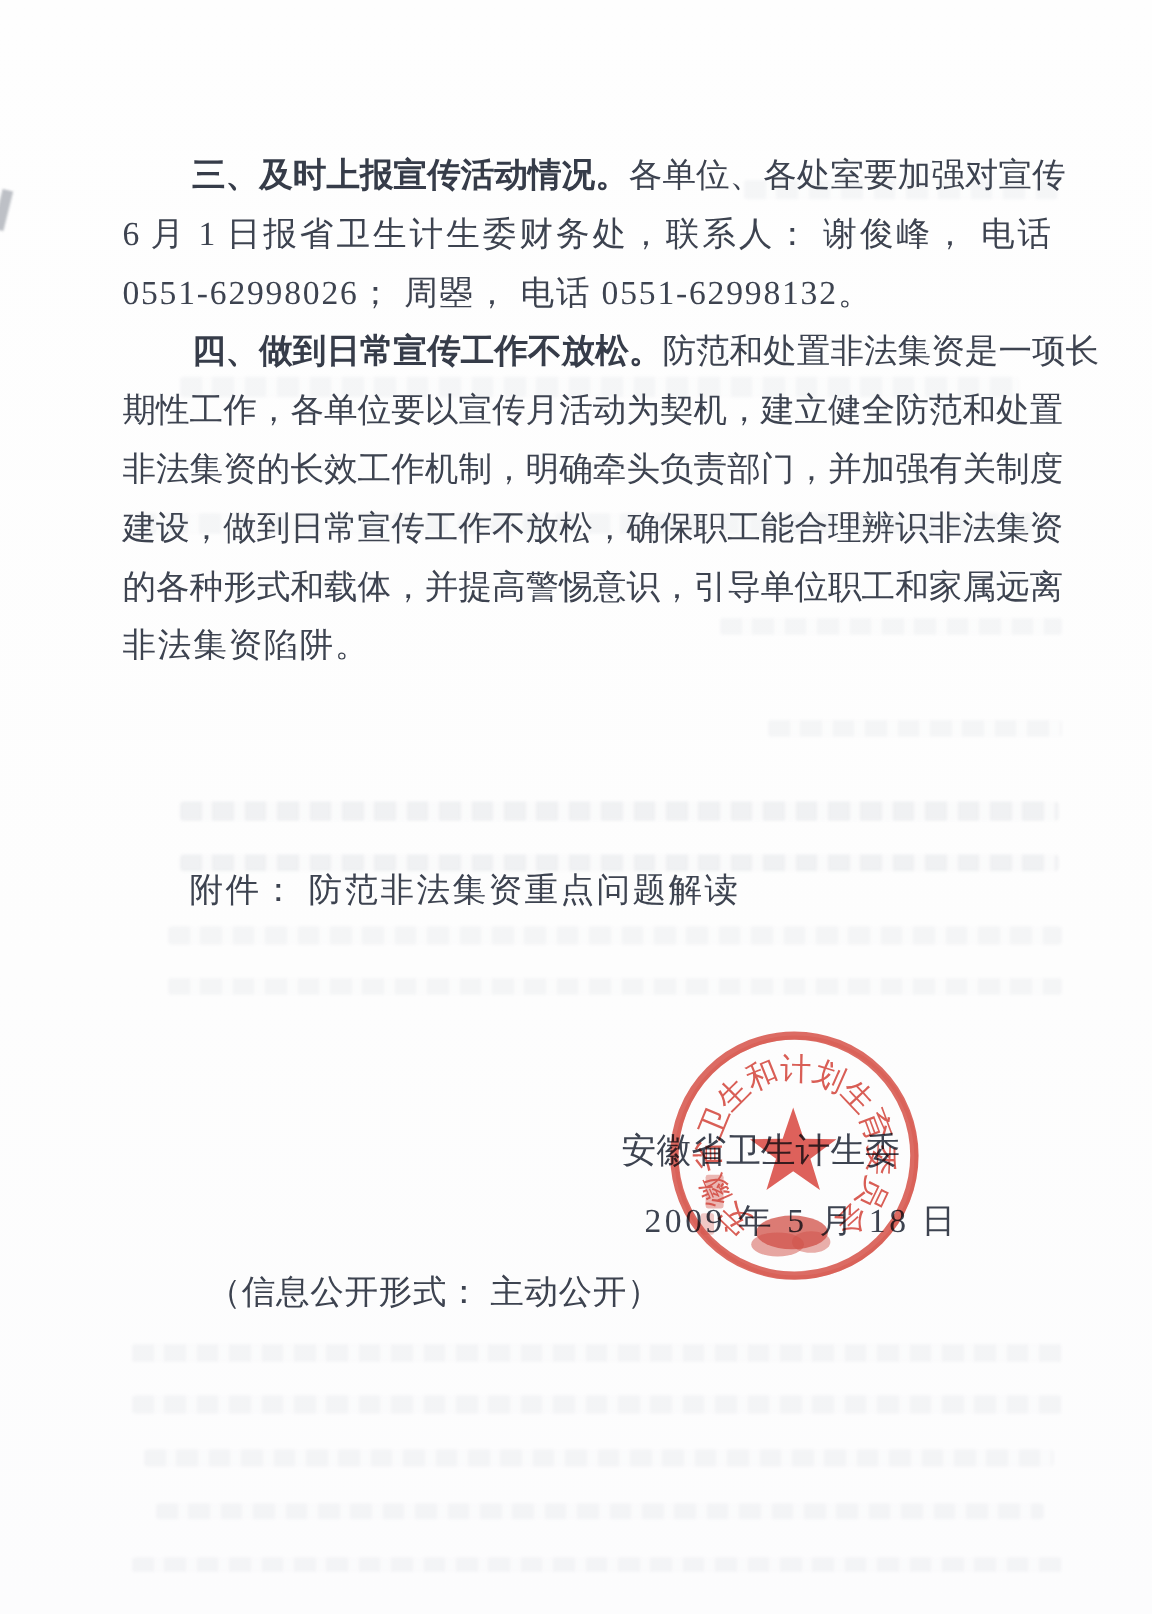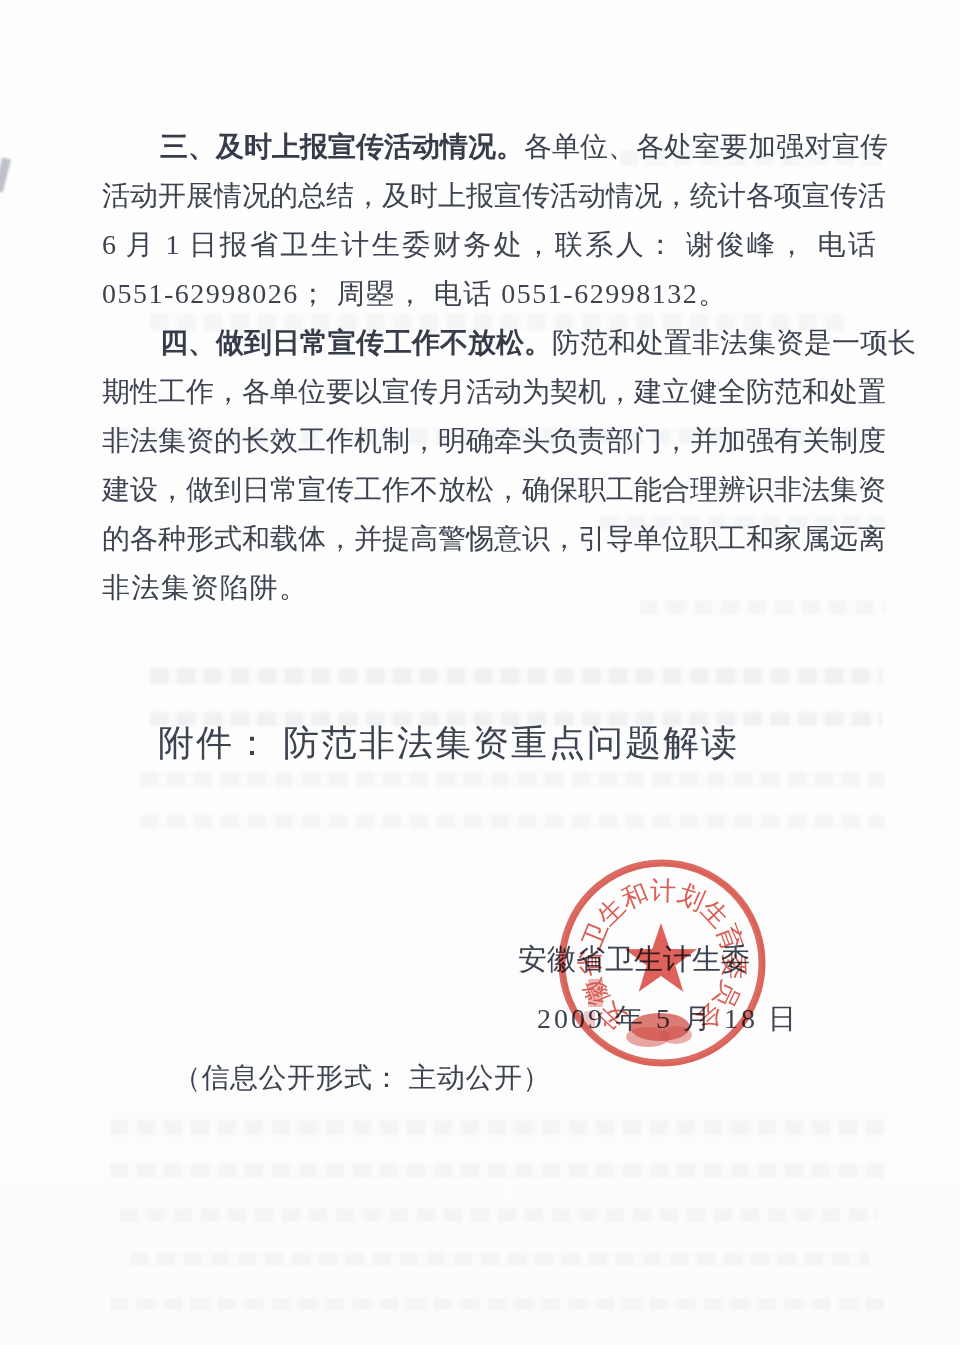--- a/index.html
+++ b/index.html
@@ -30,21 +30,21 @@
   .line.left { text-align: right; text-align-last: left; letter-spacing: 1.5px; }
   .line.indent { text-indent: 58px; }
   .b {
     font-weight: bold;
     font-family: Liberation Mono, monospace;
     color: #363c49;
   }
   .attach {
     position: absolute;
     left: 158px; top: 725px;
-    font-size: 36px; line-height: 36px;
+    font-size: 28px; line-height: 36px;
     letter-spacing: 2px;
   }
   .signer {
     position: absolute;
     left: 518px; top: 941px;
     font-size: 29px; line-height: 36px;
     letter-spacing: 0px;
     z-index: 2;
   }
   .date {
@@ -107,21 +107,20 @@
   <div class="ghost vfaint" style="left:140px; top:772px; width:745px; height:15px;"></div>
   <div class="ghost vfaint" style="left:140px; top:815px; width:745px; height:14px;"></div>
   <div class="ghost vfaint" style="left:110px; top:1120px; width:775px; height:15px;"></div>
   <div class="ghost vfaint" style="left:110px; top:1163px; width:775px; height:15px;"></div>
   <div class="ghost vfaint" style="left:120px; top:1208px; width:758px; height:14px;"></div>
   <div class="ghost vfaint" style="left:130px; top:1253px; width:740px; height:13px;"></div>
   <div class="ghost vfaint" style="left:110px; top:1298px; width:775px; height:12px;"></div>
 
   <div class="bodytext">
     <div class="line indent"><span class="b">三、及时上报宣传活动情况。</span><span>各单位、各处室要加强对宣传</span></div>
-    <div class="line"><span>活动开展情况的总结，及时上报宣传活动情况，统计各项宣传活</span></div>
     <div class="line"><span>6 月 1 日报省卫生计生委财务处，联系人： 谢俊峰， 电话</span></div>
     <div class="line left"><span>0551-62998026； 周曌， 电话 0551-62998132。</span></div>
     <div class="line indent"><span class="b">四、做到日常宣传工作不放松。</span><span>防范和处置非法集资是一项长</span></div>
     <div class="line"><span>期性工作，各单位要以宣传月活动为契机，建立健全防范和处置</span></div>
     <div class="line"><span>非法集资的长效工作机制，明确牵头负责部门，并加强有关制度</span></div>
     <div class="line"><span>建设，做到日常宣传工作不放松，确保职工能合理辨识非法集资</span></div>
     <div class="line"><span>的各种形式和载体，并提高警惕意识，引导单位职工和家属远离</span></div>
     <div class="line left"><span>非法集资陷阱。</span></div>
   </div>
 

